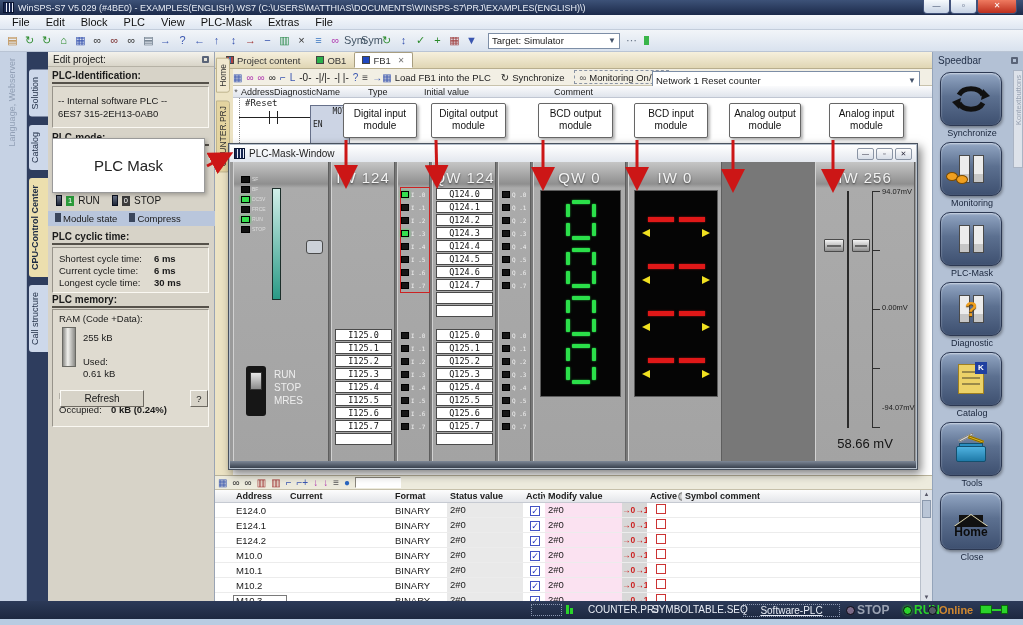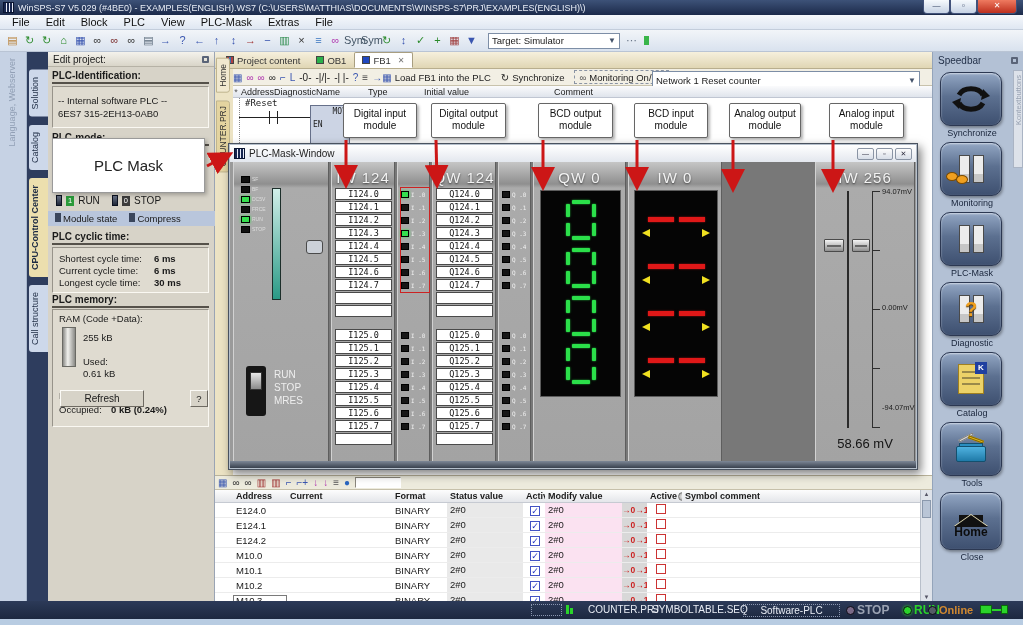--- a/index.html
+++ b/index.html
@@ -219,21 +219,21 @@
   .wrench { position:absolute; left:4px; top:0px; width:16px; height:3px; background:#d8d8d8; border:1px solid #777; transform:rotate(-28deg); }
   .screwdr { position:absolute; left:14px; top:2px; width:16px; height:3px; background:#e8c020; border:1px solid #8a6a00; transform:rotate(20deg); }
   .homeico { position:relative; width:36px; height:34px; text-align:center; }
   .roof { margin:0 auto; width:0; height:0; border-left:17px solid transparent; border-right:17px solid transparent; border-bottom:12px solid #111; filter:drop-shadow(0 -1px 0 #e8e0b8); }
   .hbody { margin:0 auto; width:24px; height:10px; background:#111; }
   .hlabel { font-size:12px; font-weight:bold; color:#0c0c0c; margin-top:0px; }
 
   
   .statusbar { position:absolute; left:0; top:601px; width:1023px; height:18px; background:linear-gradient(#2c3a58,#1c2840); color:#e8ecf4; }
   .sbitem { position:absolute; top:3px; font-size:10px; white-space:nowrap; }
-  .dotbox { border:1px dotted #8a96b0; }
+  .dotbox { border:1px dotted #8a96b0;text-decoration:underline; }
   .greenbars { position:absolute; left:566px; top:4px; display:flex; gap:1px; }
   .gb { width:3px; height:9px; background:#2ad42a; }
   .statdot { display:inline-block; width:9px; height:9px; border-radius:50%; vertical-align:-1px; margin-right:2px; border:1px solid #0a0a14; }
   .stopdot { background:#7a6a88; } .rundot { background:#2ad42a; box-shadow:0 0 3px #2ad42a; } .onldot { background:#555c66; }
   .stoptxt { font-weight:bold; font-size:12px; color:#9aa2b2; }
   .runtxt { font-weight:bold; font-size:12px; color:#2ad42a; }
   .onltxt { font-weight:bold; font-size:11px; color:#d08830; }
   .netico { position:absolute; left:980px; top:4px; display:flex; align-items:center; }
   .nmon { width:12px; height:9px; background:#2ad42a; border:1px solid #0a6a0a; }
   .nline { width:9px; height:2px; background:#2ad42a; }
@@ -485,33 +485,20 @@
         <div class="cmlabels">
 
         <div>RUN</div>
             <div>STOP</div>
             <div>MRES</div>
           </div>
       </div>
 
       <div class="mod di">
         <div class="mhead">IW 124</div>
-        <div class="fcol">
-
-        <div class="iofield">I124.0</div>
-            <div class="iofield">I124.1</div>
-            <div class="iofield">I124.2</div>
-            <div class="iofield">I124.3</div>
-            <div class="iofield">I124.4</div>
-            <div class="iofield">I124.5</div>
-            <div class="iofield">I124.6</div>
-            <div class="iofield">I124.7</div>
-            <div class="iofield"></div>
-            <div class="iofield"></div>
-          </div>
         <div class="fcol f2">
 
         <div class="iofield">I125.0</div>
             <div class="iofield">I125.1</div>
             <div class="iofield">I125.2</div>
             <div class="iofield">I125.3</div>
             <div class="iofield">I125.4</div>
             <div class="iofield">I125.5</div>
             <div class="iofield">I125.6</div>
             <div class="iofield">I125.7</div>

